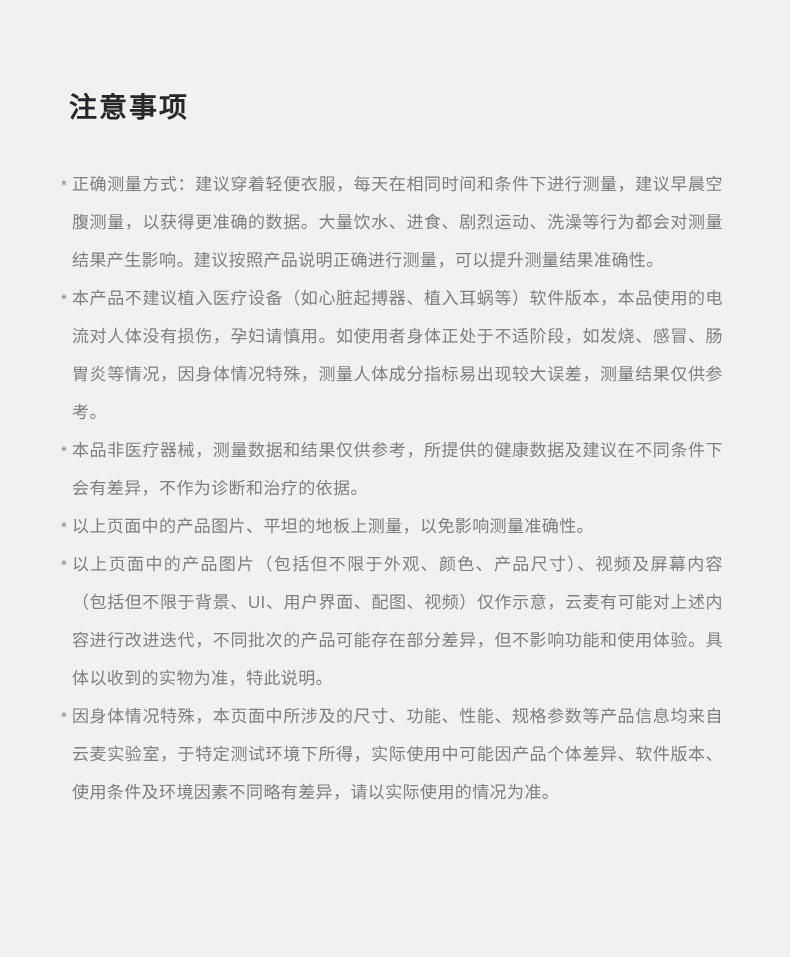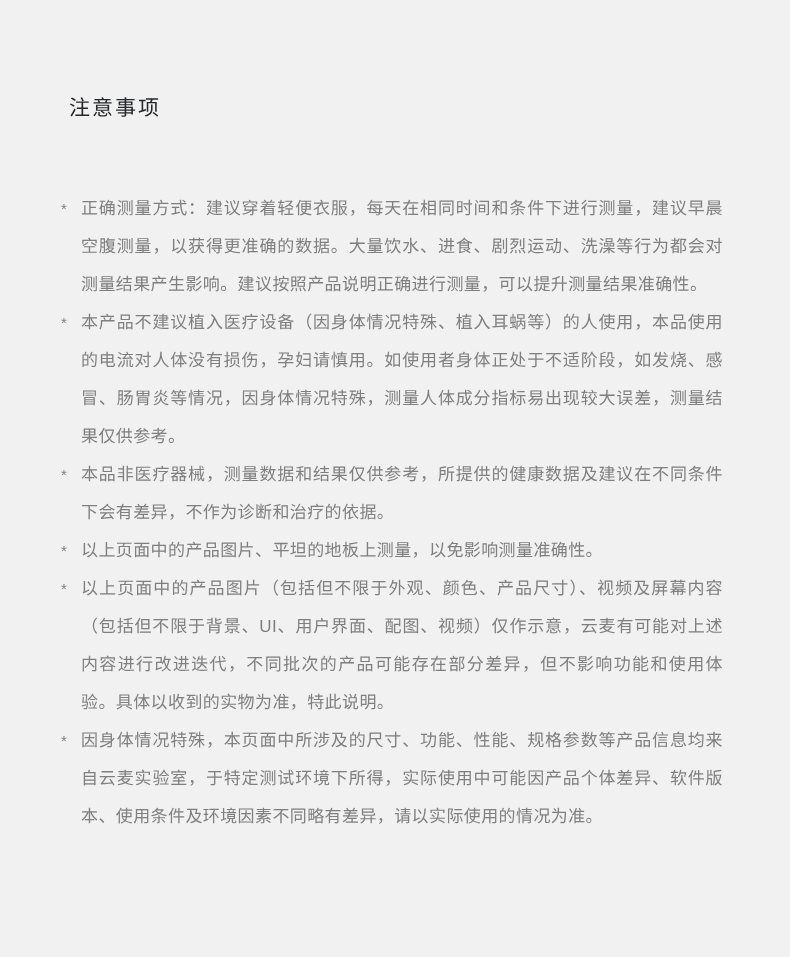--- a/index.html
+++ b/index.html
@@ -18,24 +18,24 @@
     background: var(--bg);
     font-family: "Liberation Sans", "DejaVu Sans", sans-serif;
     overflow: hidden;
   }
   .page {
     width: 790px;
     height: 957px;
     padding: 90px 67px 0 61px;
   }
   .title {
-    margin: 0 0 64px 8px;
-    font-size: 21px;
+    margin: 0 0 40px 8px;
+    font-size: 28px;
     line-height: 36px;
-    font-weight: 400;
+    font-weight: 700;
     letter-spacing: 2px;
     color: var(--title-color);
   }
   .notes {
     list-style: none;
     margin: 0;
     padding: 0;
   }
   .note {
     display: flex;
@@ -46,36 +46,35 @@
   }
   .note-marker {
     flex: 0 0 11px;
     font-size: 15px;
     line-height: 38px;
   }
   .note-text {
     flex: 1;
     text-align: justify;
     letter-spacing: 0.4px;
-    margin-left: 9px;
   }
 </style>
 </head>
 <body>
 
 <div class="page">
   <h1 class="title">注意事项</h1>
   <ul class="notes" id="notes-list">
       <li class="note">
         <span class="note-marker">*</span>
         <span class="note-text">正确测量方式：建议穿着轻便衣服，每天在相同时间和条件下进行测量，建议早晨空腹测量，以获得更准确的数据。大量饮水、进食、剧烈运动、洗澡等行为都会对测量结果产生影响。建议按照产品说明正确进行测量，可以提升测量结果准确性。</span>
       </li>
       <li class="note">
         <span class="note-marker">*</span>
-        <span class="note-text">本产品不建议植入医疗设备（因身体情况特殊、植入耳蜗等）的人使用，本品使用的电流对人体没有损伤，孕妇请慎用。如使用者身体正处于不适阶段，如发烧、感冒、肠胃炎等情况，因身体情况特殊，测量人体成分指标易出现较大误差，测量结果仅供参考。</span>
+        <span class="note-text">本产品不建议植入医疗设备（如心脏起搏器、植入耳蜗等）软件版本，本品使用的电流对人体没有损伤，孕妇请慎用。如使用者身体正处于不适阶段，如发烧、感冒、肠胃炎等情况，因身体情况特殊，测量人体成分指标易出现较大误差，测量结果仅供参考。</span>
       </li>
       <li class="note">
         <span class="note-marker">*</span>
         <span class="note-text">本品非医疗器械，测量数据和结果仅供参考，所提供的健康数据及建议在不同条件下会有差异，不作为诊断和治疗的依据。</span>
       </li>
       <li class="note">
         <span class="note-marker">*</span>
         <span class="note-text">以上页面中的产品图片、平坦的地板上测量，以免影响测量准确性。</span>
       </li>
       <li class="note">

